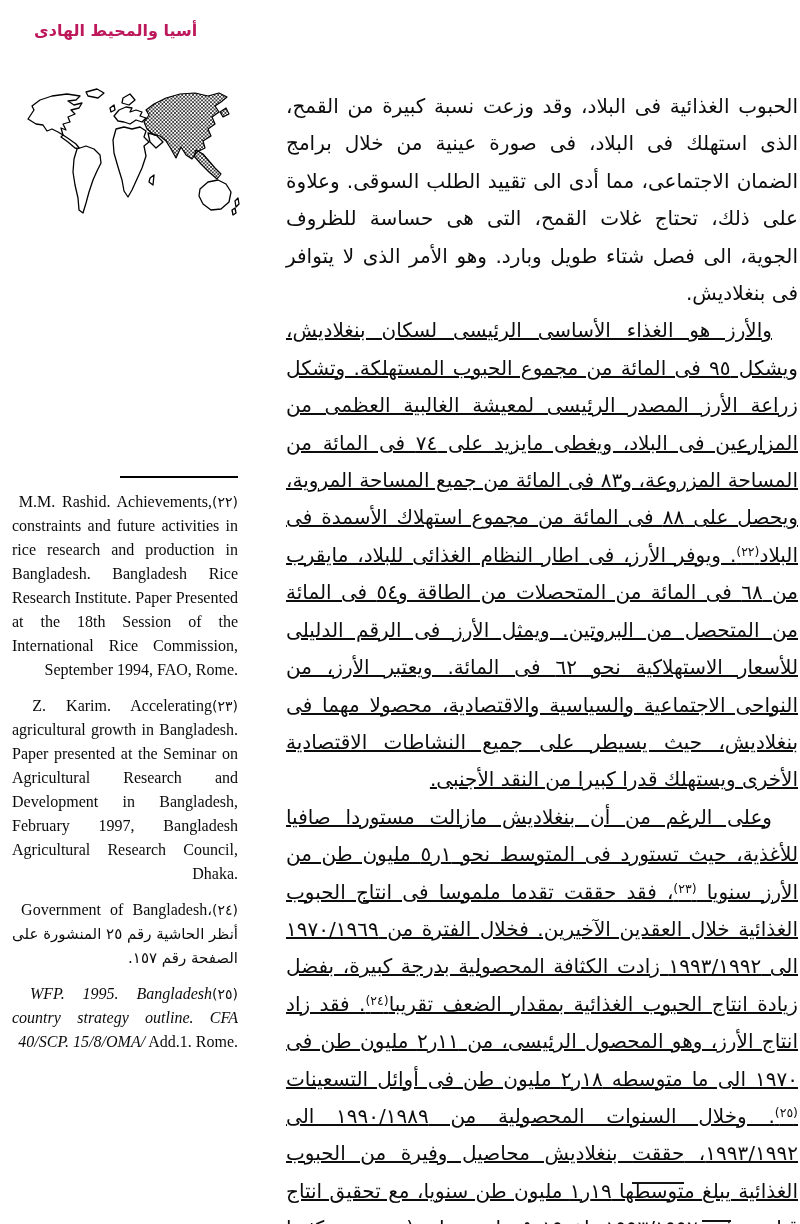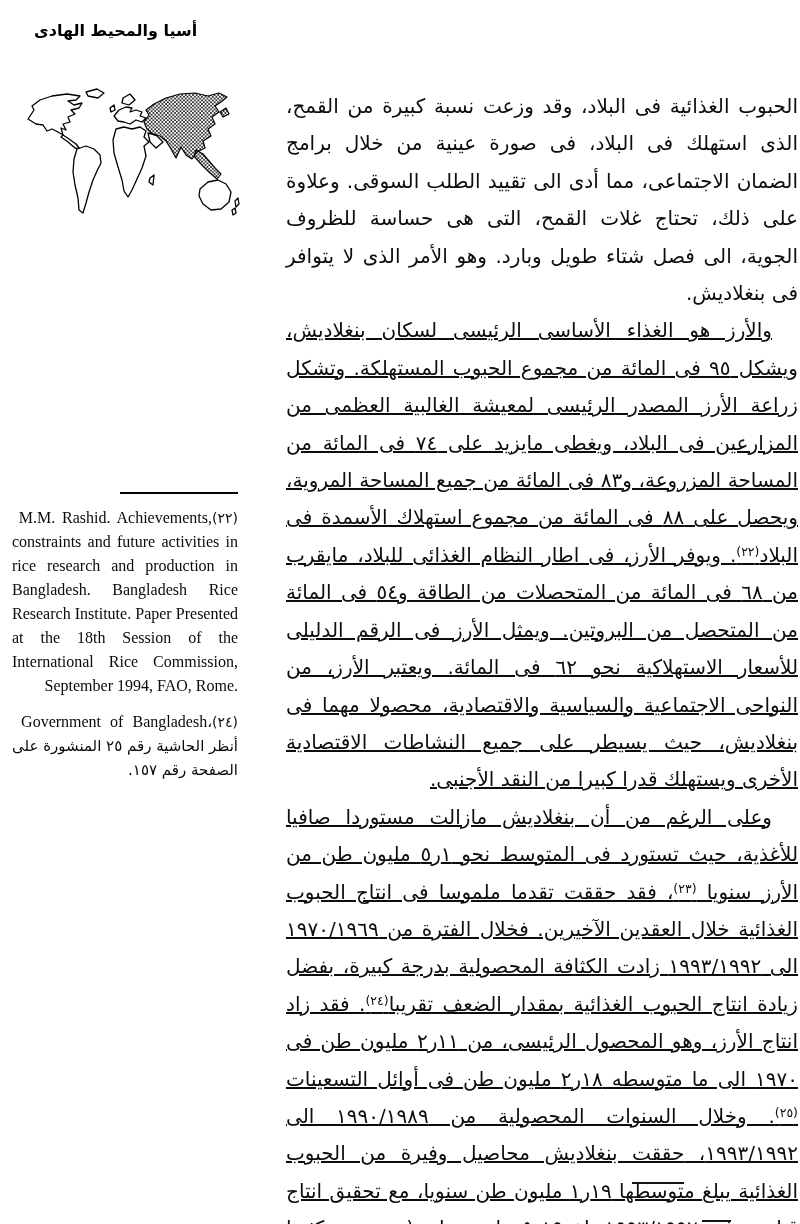--- a/index.html
+++ b/index.html
@@ -1,26 +1,26 @@
 <!DOCTYPE html>
 <html lang="ar"><head>
 <meta charset="utf-8">
 <style>
   html,body{margin:0;padding:0;background:#ffffff;}
   .page{position:relative;width:800px;height:1224px;background:#fff;overflow:hidden;color:#111;}
 
   
   .header{position:absolute;left:34px;top:21px;direction:rtl;
-    font-family:"DejaVu Sans",sans-serif;font-weight:bold;font-size:16px;color:#000000;}
+    font-family:"DejaVu Sans",sans-serif;font-weight:bold;font-size:16px;color:#be185d;}
 
   
   .map{position:absolute;left:22px;top:86px;width:228px;height:152px;}
 
   
-  .fncol{position:absolute;left:12px;top:492px;width:226px;}
+  .fncol{position:absolute;left:12px;top:476px;width:226px;}
   .fn-sep{width:118px;height:2px;background:#000;margin:0 0 12px auto;}
   .fn{direction:rtl;text-align:justify;font-size:16px;line-height:24px;margin:0 0 12px 0;color:#0a0a0a;}
   .fp-num{font-family:"DejaVu Sans",sans-serif;font-size:14px;}
   .fp-en{direction:ltr;unicode-bidi:embed;font-family:"Liberation Serif",serif;}
   .fp-it{direction:ltr;unicode-bidi:embed;font-family:"Liberation Serif",serif;font-style:italic;}
   .fp-ar{direction:rtl;unicode-bidi:embed;font-family:"DejaVu Sans",sans-serif;font-size:15px;}
 
   
   .article{position:absolute;left:286px;top:88px;width:512px;direction:rtl;text-align:justify;
     font-family:"DejaVu Sans",sans-serif;font-size:20px;line-height:37.4px;color:#0d0d0d;}
@@ -63,21 +63,23 @@
       <path class="land" d="M178,103 L186,96 L196,94 L204,98 L209,106 L207,116 L199,123 L189,124 L181,118 L177,110 Z"></path>
       <path class="land" d="M213,115 L216,112 L217,118 L214,121 Z"></path>
       <path class="land" d="M210,124 L213,122 L214,127 L211,129 Z"></path>
     </svg>
   </div>
 
   <aside class="fncol">
     <div class="fn-sep"></div>
     <div id="footnotes">
         <p class="fn"><span class="fp-num">(٢٢)</span><span class="fp-en"> M.M. Rashid. Achievements, constraints and future activities in rice research and production in Bangladesh. Bangladesh Rice Research Institute. Paper Presented at the 18th Session of the International Rice Commission, September 1994, FAO, Rome.</span></p>
+        <p class="fn"><span class="fp-num">(٢٣)</span><span class="fp-en"> Z. Karim. Accelerating agricultural growth in Bangladesh. Paper presented at the Seminar on Agricultural Research and Development in Bangladesh, February 1997, Bangladesh Agricultural Research Council, Dhaka.</span></p>
         <p class="fn"><span class="fp-num">(٢٤)</span><span class="fp-en"> Government of Bangladesh</span><span class="fp-ar">، أنظر الحاشية رقم ٢٥ المنشورة على الصفحة رقم ١٥٧.</span></p>
+        <p class="fn"><span class="fp-num">(٢٥)</span><span class="fp-it"> WFP. 1995. Bangladesh country strategy outline. CFA 40/SCP. 15/8/OMA/</span><span class="fp-en"> Add.1. Rome.</span></p>
       </div>
   </aside>
 
   <main class="article" id="article">
       <p class="para"><span class="">الحبوب الغذائية فى البلاد، وقد وزعت نسبة كبيرة من القمح، الذى استهلك فى البلاد، فى صورة عينية من خلال برامج الضمان الاجتماعى، مما أدى الى تقييد الطلب السوقى. وعلاوة على ذلك، تحتاج غلات القمح، التى هى حساسة للظروف الجوية، الى فصل شتاء طويل وبارد. وهو الأمر الذى لا يتوافر فى بنغلاديش.</span></p>
       <p class="para indent"><span class="">والأرز هو الغذاء الأساسى الرئيسى لسكان بنغلاديش، ويشكل ٩٥ فى المائة من مجموع الحبوب المستهلكة. وتشكل زراعة الأرز المصدر الرئيسى لمعيشة الغالبية العظمى من المزارعين فى البلاد، ويغطى مايزيد على ٧٤ فى المائة من المساحة المزروعة، و٨٣ فى المائة من جميع المساحة المروية، ويحصل على ٨٨ فى المائة من مجموع استهلاك الأسمدة فى البلاد</span><sup class="fnref">(٢٢)</sup><span class="">. ويوفر الأرز، فى اطار النظام الغذائى للبلاد، مايقرب من ٦٨ فى المائة من المتحصلات من الطاقة و٥٤ فى المائة من المتحصل من البروتين. ويمثل الأرز فى الرقم الدليلى للأسعار الاستهلاكية نحو ٦٢ فى المائة. ويعتبر الأرز، من النواحى الاجتماعية والسياسية والاقتصادية، محصولا مهما فى بنغلاديش، حيث يسيطر على جميع النشاطات الاقتصادية الأخرى ويستهلك قدرا كبيرا من النقد الأجنبى.</span></p>
       <p class="para indent jlast"><span class="">وعلى الرغم من أن بنغلاديش مازالت مستوردا صافيا للأغذية، حيث تستورد فى المتوسط نحو ١ر٥ مليون طن من الأرز سنويا </span><sup class="fnref">(٢٣)</sup><span class="">، فقد حققت تقدما ملموسا فى انتاج الحبوب الغذائية خلال العقدين الآخيرين. فخلال الفترة من ١٩٧٠/١٩٦٩ الى ١٩٩٣/١٩٩٢ زادت الكثافة المحصولية بدرجة كبيرة، بفضل زيادة انتاج الحبوب الغذائية بمقدار الضعف تقريبا</span><sup class="fnref">(٢٤)</sup><span class="">. فقد زاد انتاج الأرز، وهو المحصول الرئيسى، من ١١ر٢ مليون طن فى ١٩٧٠ الى ما متوسطه ١٨ر٢ مليون طن فى أوائل التسعينات </span><sup class="fnref">(٢٥)</sup><span class="">. وخلال السنوات المحصولية من ١٩٩٠/١٩٨٩ الى ١٩٩٣/١٩٩٢، </span><span class="u">حققت</span><span class=""> بنغلاديش محاصيل وفيرة من الحبوب الغذائية </span><span class="u">يبلغ</span><span class=""> متوسطها ١٩ر١ مليون طن سنويا، مع تحقيق انتاج قياسى فى ١٩٩٣/١٩٩٢ بلغ ١٩ر٥ مليون طن (وهو يزيد كثيرا عن المتوسط البالغ ١٦ر٤ مليون طن فى ١٩٨٥-١٩٨٩). وبدا</span></p>
     </main>
 
 </div>

